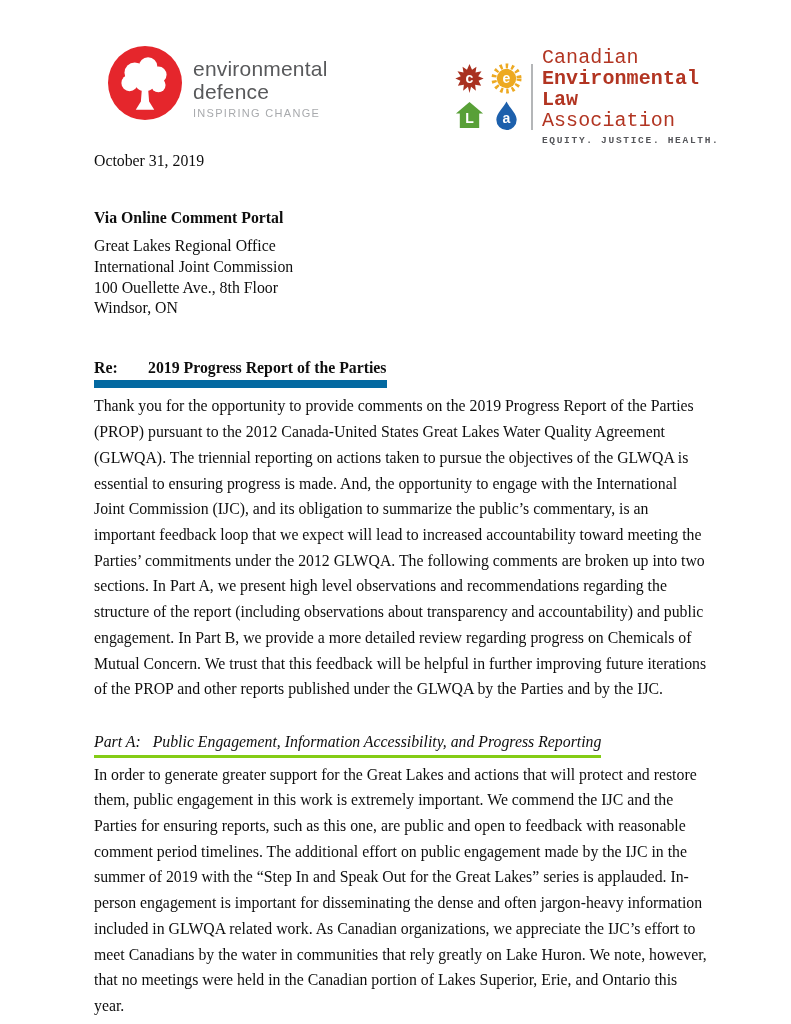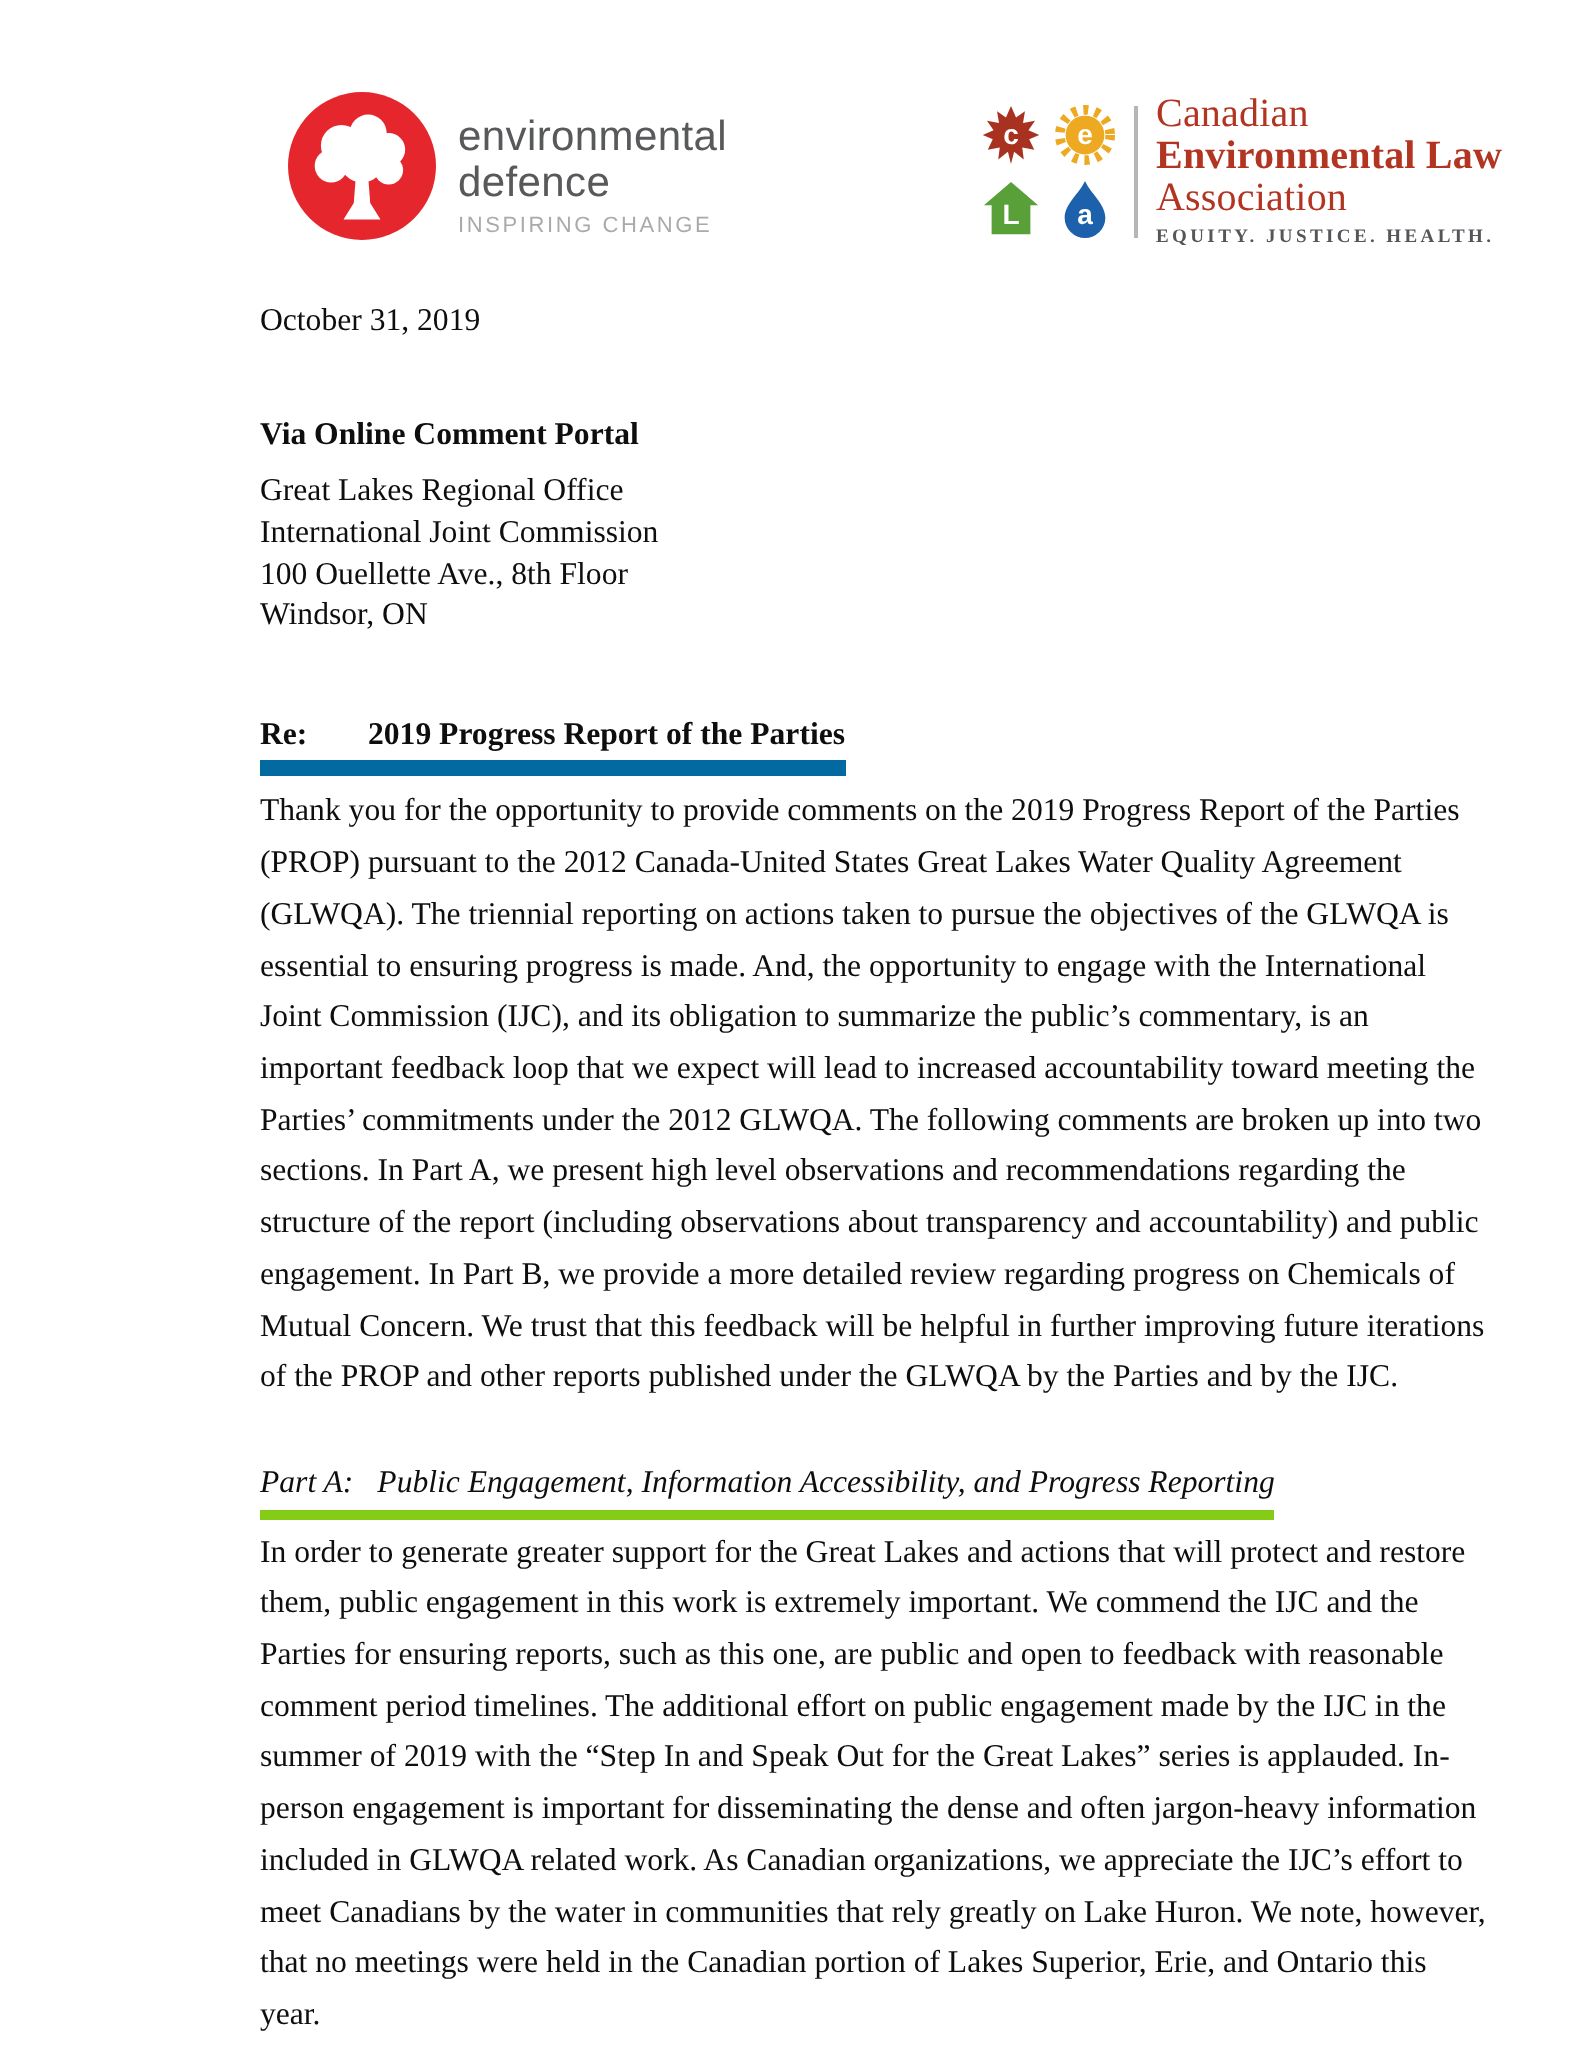--- a/index.html
+++ b/index.html
@@ -4,21 +4,20 @@
 <style>
   * { margin:0; padding:0; box-sizing:border-box; }
   html,body { background:#ffffff; }
   .page {
     position:relative;
     width:737px; height:1024px;
     background:#ffffff;
     font-family:"Liberation Serif", serif;
     color:#0e0e0e;
     overflow:hidden;
-    margin-left:36px;
   }
 
   
   .ed-logo {
     position:absolute; left:108px; top:46px;
     display:flex; align-items:flex-start; gap:11px;
   }
   .ed-mark svg { width:74px; height:74px; display:block; }
   .ed-textblock { padding-top:11px; font-family:"Liberation Sans", sans-serif; }
   .ed-name { font-size:21px; line-height:23px; color:#58595b; letter-spacing:.2px; }
@@ -37,39 +36,39 @@
   .tile { position:relative; width:31px; height:31px; }
   .tile svg { width:31px; height:31px; display:block; }
   .tile-letter {
     position:absolute; inset:0;
     display:flex; align-items:center; justify-content:center;
     color:#ffffff; font-family:"Liberation Sans", sans-serif;
     font-size:14px; font-weight:bold;
   }
   .tile-letter.low { padding-top:5px; }
   .cela-divider { width:2px; height:66px; background:#b4b6b8; }
-  .cela-textblock { font-family:Liberation Serif, serif; color:#b23522; }
+  .cela-textblock { font-family:Liberation Mono, monospace; color:#b23522; }
   .cela-n { font-size:20px; line-height:21px; letter-spacing:.1px; }
   .cela-n.bold { font-weight:bold; }
   .cela-tagline { margin-top:4px; font-size:9.5px; font-weight:bold; letter-spacing:1.7px; color:#55565a; }
 
   
   .content {
     position:absolute; left:94px; top:148px; width:613px;
     font-size:15.8px; line-height:25.7px;
   }
   .date-line { margin-bottom:31px; }
   .delivery-method { font-weight:bold; margin-bottom:6px; }
   .address { line-height:20.6px; }
   .subject-line { margin-top:36px; }
   .subject-inner { display:inline-block; border-bottom:8px solid #0369a1; font-weight:bold; }
   .subject-label { display:inline-block; min-width:54px; }
   .para { margin-top:5px; }
   .section-heading-line { margin-top:27px; }
-  .section-heading-inner { display:inline-block; border-bottom:5px solid #84cc16; font-style:italic; }
+  .section-heading-inner { display:inline-block; border-bottom:3px solid #84cc16; font-style:italic; }
   .section-heading-label { display:inline-block; padding-right:12px; }
   .para-2 { margin-top:4px; }
 </style>
 </head>
 <body>
 
 <div class="page">
 
   <div class="ed-logo">
     <span class="ed-mark">

